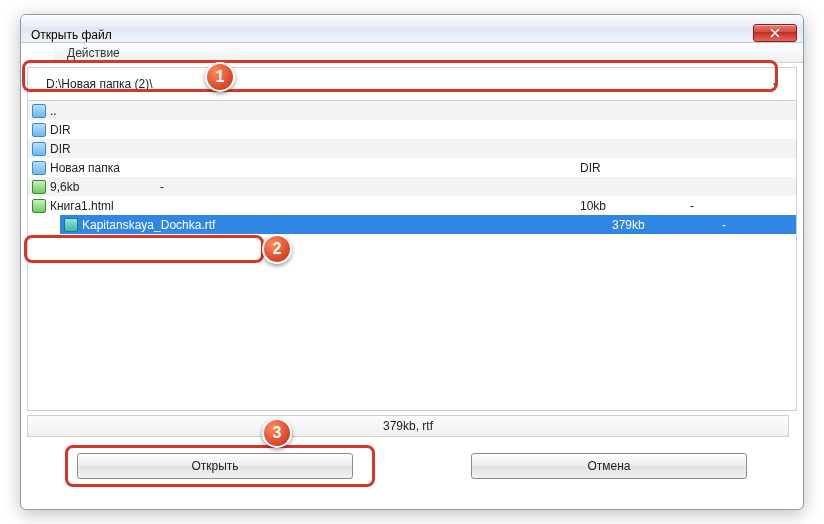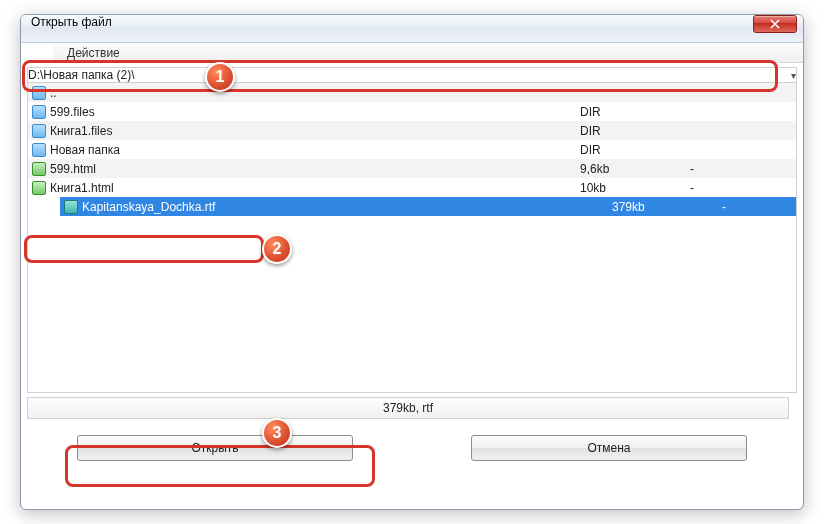--- a/index.html
+++ b/index.html
@@ -18,21 +18,21 @@
       background: #fff;
       border: 1px solid #8a9bad;
       border-radius: 6px;
       box-shadow: 0 4px 18px rgba(0,0,0,0.25);
       overflow: hidden;
     }
     .titlebar {
       height: 28px;
       background: linear-gradient(to bottom, #f9fbfd 0%, #e8eef6 45%, #dfe7f1 46%, #eef3fa 100%);
       display: flex;
-      align-items: flex-start;
+      align-items: flex-end;
       padding: 0 6px 0 10px;
       border-bottom: 1px solid #bcc9d8;
     }
     .spacer { flex: 1; }
     .close-btn {
       width: 44px; height: 18px;
       background: linear-gradient(to bottom, #e57b74 0%, #d44a3f 45%, #c32d1f 46%, #e06a5e 100%);
       border: 1px solid #8f1f14;
       border-radius: 3px;
       display: flex; align-items: center; justify-content: center;
@@ -42,26 +42,26 @@
     .menubar {
       height: 20px;
       background: linear-gradient(to bottom, #fcfcfc, #f0f0f0);
       border-bottom: 1px solid #d6d6d6;
       padding-left: 8px;
       display: flex; align-items: center; margin-left: 32px;
     }
     .menubar span { color: #333; padding: 2px 6px; }
     .pathbar {
       margin: 4px 6px 0 6px;
-      height: 16px;
+      height: 34px;
       border: 1px solid #cfcfcf;
       background: #fff;
       display: flex;
       align-items: center;
-      padding: 0 0;
+      padding: 0 18px;
       color: #222;
       position: relative;
       text-align: center;
     }
     .pathbar .chev {
       margin-left: auto;
       font-size: 10px; color: #555;
     }
     .listbox {
       margin: 0 6px;
@@ -177,39 +177,36 @@
 
   <div class="listbox" id="file-list">
       <div class="row stripe">
         <div class="icon folder-icon"></div>
         <div class="name">..</div>
         <div class="col-size"></div>
         <div class="col-extra"></div>
       </div>
       <div class="row">
         <div class="icon folder-icon"></div>
-        <div class="name">599.files</div>
         <div class="col-size">DIR</div>
         <div class="col-extra"></div>
       </div>
       <div class="row stripe">
         <div class="icon folder-icon"></div>
-        <div class="name">Книга1.files</div>
         <div class="col-size">DIR</div>
         <div class="col-extra"></div>
       </div>
       <div class="row">
         <div class="icon folder-icon"></div>
         <div class="name">Новая папка</div>
         <div class="col-size">DIR</div>
         <div class="col-extra"></div>
       </div>
       <div class="row stripe">
         <div class="icon doc-icon"></div>
-        <div class="name">599.html</div>
         <div class="col-size">9,6kb</div>
         <div class="col-extra">-</div>
       </div>
       <div class="row">
         <div class="icon doc-icon"></div>
         <div class="name">Книга1.html</div>
         <div class="col-size">10kb</div>
         <div class="col-extra">-</div>
       </div>
       <div class="row selected">

